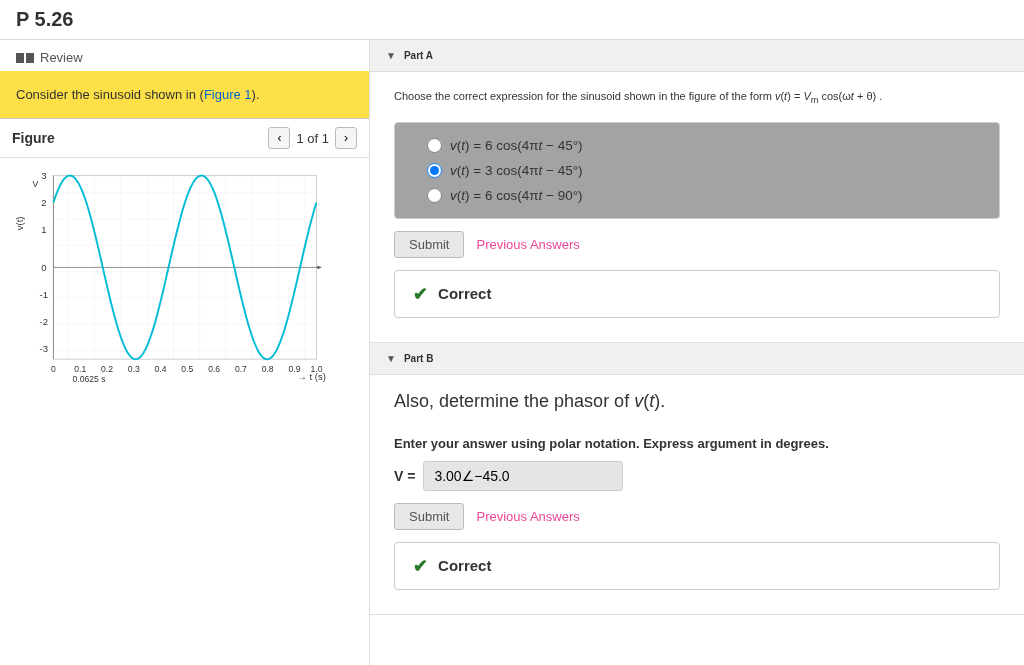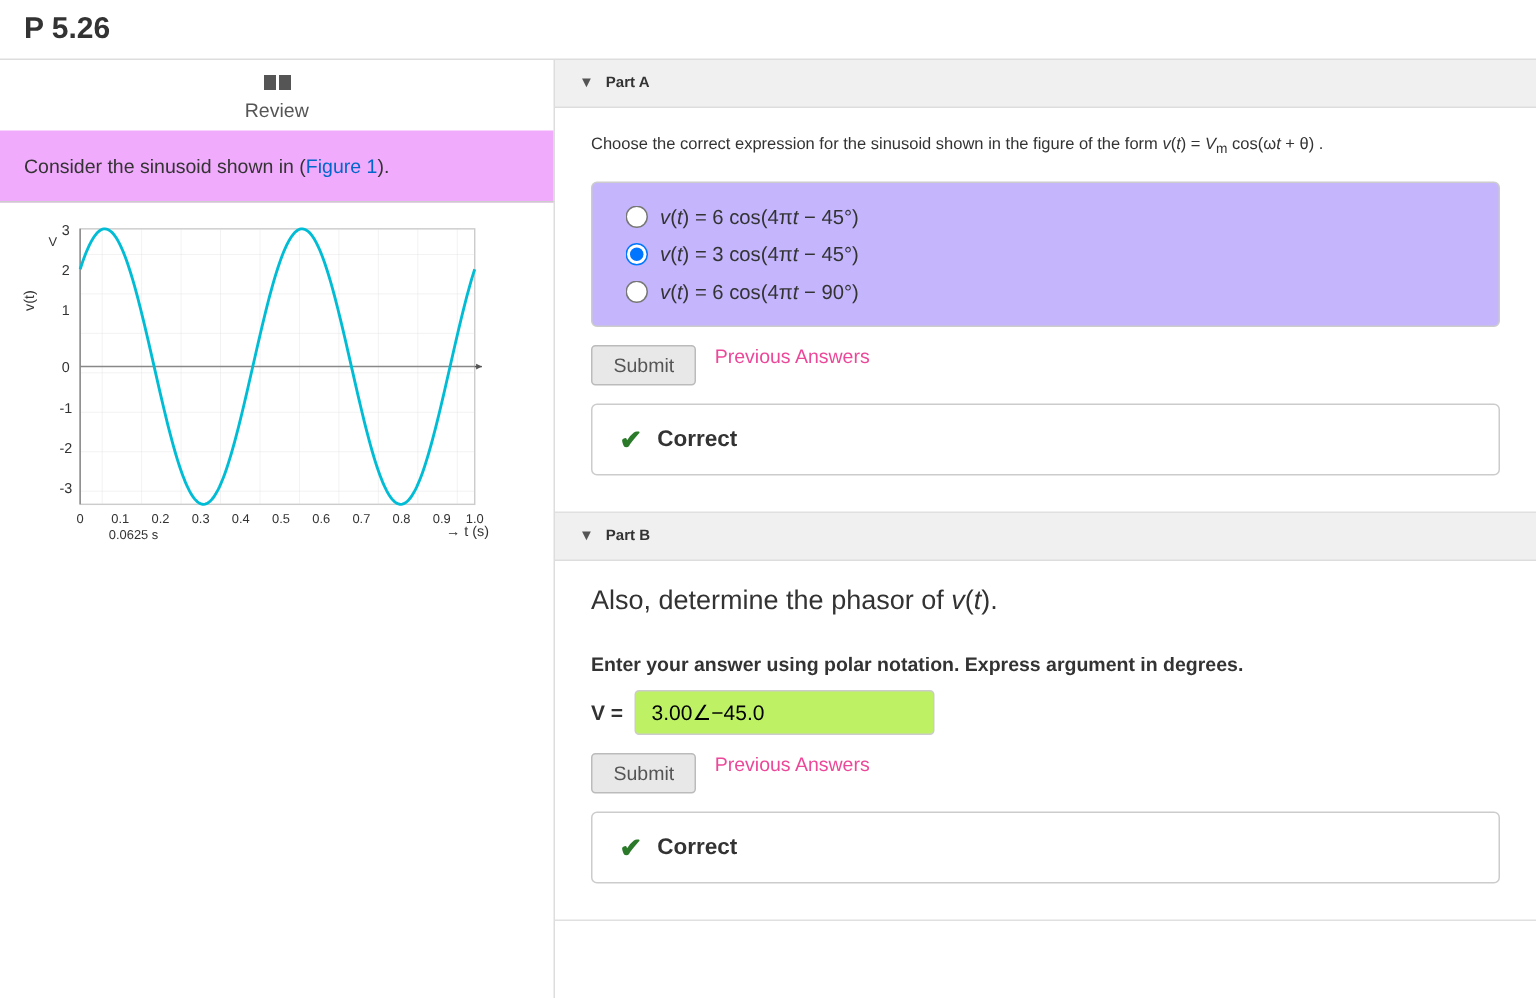--- a/index.html
+++ b/index.html
@@ -21,21 +21,21 @@
     .left-panel {
       width: 370px;
       min-width: 370px;
       border-right: 1px solid #ddd;
       padding: 0;
       display: flex;
       flex-direction: column;
     }
 
     .problem-context {
-      background: #f0abfc;
+      background: #fde047;
       padding: 16px;
       font-size: 13px;
       border-bottom: 1px solid #ccc;
     }
 
     .figure-header {
       display: flex;
       justify-content: space-between;
       align-items: center;
       padding: 8px 12px;
@@ -109,41 +109,41 @@
 
     .question-text {
       font-size: 11px;
       margin-bottom: 14px;
       line-height: 1.5;
     }
 
     .options-box {
       border: 1px solid #ccc;
       border-radius: 4px;
-      padding: 10px 22px;
+      padding: 10px 32px;
       margin-bottom: 12px;
-      background: #c4b5fd;
+      background: #a3a3a3;
     }
 
     .option-item {
       display: flex;
       align-items: center;
       gap: 8px;
       padding: 5px 0;
       font-size: 13.5px;
     }
 
     .option-item input[type="radio"] {
       width: 15px;
       height: 15px;
     }
 
     .action-row {
       display: flex;
-      align-items: flex-start;
+      align-items: center;
       gap: 12px;
       margin-bottom: 12px;
     }
 
     .submit-btn {
       background: #e8e8e8;
       border: 1px solid #bbb;
       padding: 5px 14px;
       border-radius: 3px;
       cursor: pointer;
@@ -187,21 +187,21 @@
       font-size: 14px;
       font-weight: bold;
     }
 
     .answer-input {
       border: 1px solid #ccc;
       border-radius: 3px;
       padding: 6px 10px;
       font-size: 14px;
       width: 200px;
-      background: #bef264;
+      background: #e5e5e5;
     }
 
     .bold-instruction {
       font-weight: bold;
       font-size: 13px;
       margin-bottom: 10px;
       margin-top: 24px;
     }
 
     .part-b-question {
@@ -215,21 +215,20 @@
       height: 220px;
     }
 
     .review-bar {
       display: flex;
       align-items: center;
       gap: 6px;
       padding: 10px 16px 6px 16px;
       font-size: 13px;
       color: #555;
-      flex-direction: column;
     }
   </style>
 </head>
 <body>
 
 <div class="top-bar">P 5.26</div>
 
 <div class="main-layout">
 
   <div class="left-panel">
@@ -239,20 +238,28 @@
         <span style="width:8px;height:10px;background:#555;display:inline-block;"></span>
         <span style="width:8px;height:10px;background:#555;display:inline-block;"></span>
       </span>
       <span>Review</span>
     </div>
 
     <div class="problem-context">
       <span>Consider the sinusoid shown in (<span style="color:#0066cc;cursor:pointer;">Figure 1</span>).</span>
     </div>
 
+    <div class="figure-header">
+      <span class="figure-title">Figure</span>
+      <div class="figure-nav">
+        <button class="nav-btn">‹</button>
+        <span>1 of 1</span>
+        <button class="nav-btn">›</button>
+      </div>
+    </div>
 
     <div class="graph-area">
       <svg class="graph-svg" viewBox="0 0 330 230" xmlns="http://www.w3.org/2000/svg">
 
         <defs>
           <pattern id="grid" width="27.5" height="27.5" patternUnits="userSpaceOnUse">
             <path d="M 27.5 0 L 0 0 0 27.5" fill="none" stroke="#ddd" stroke-width="0.5"></path>
           </pattern>
         </defs>
 

